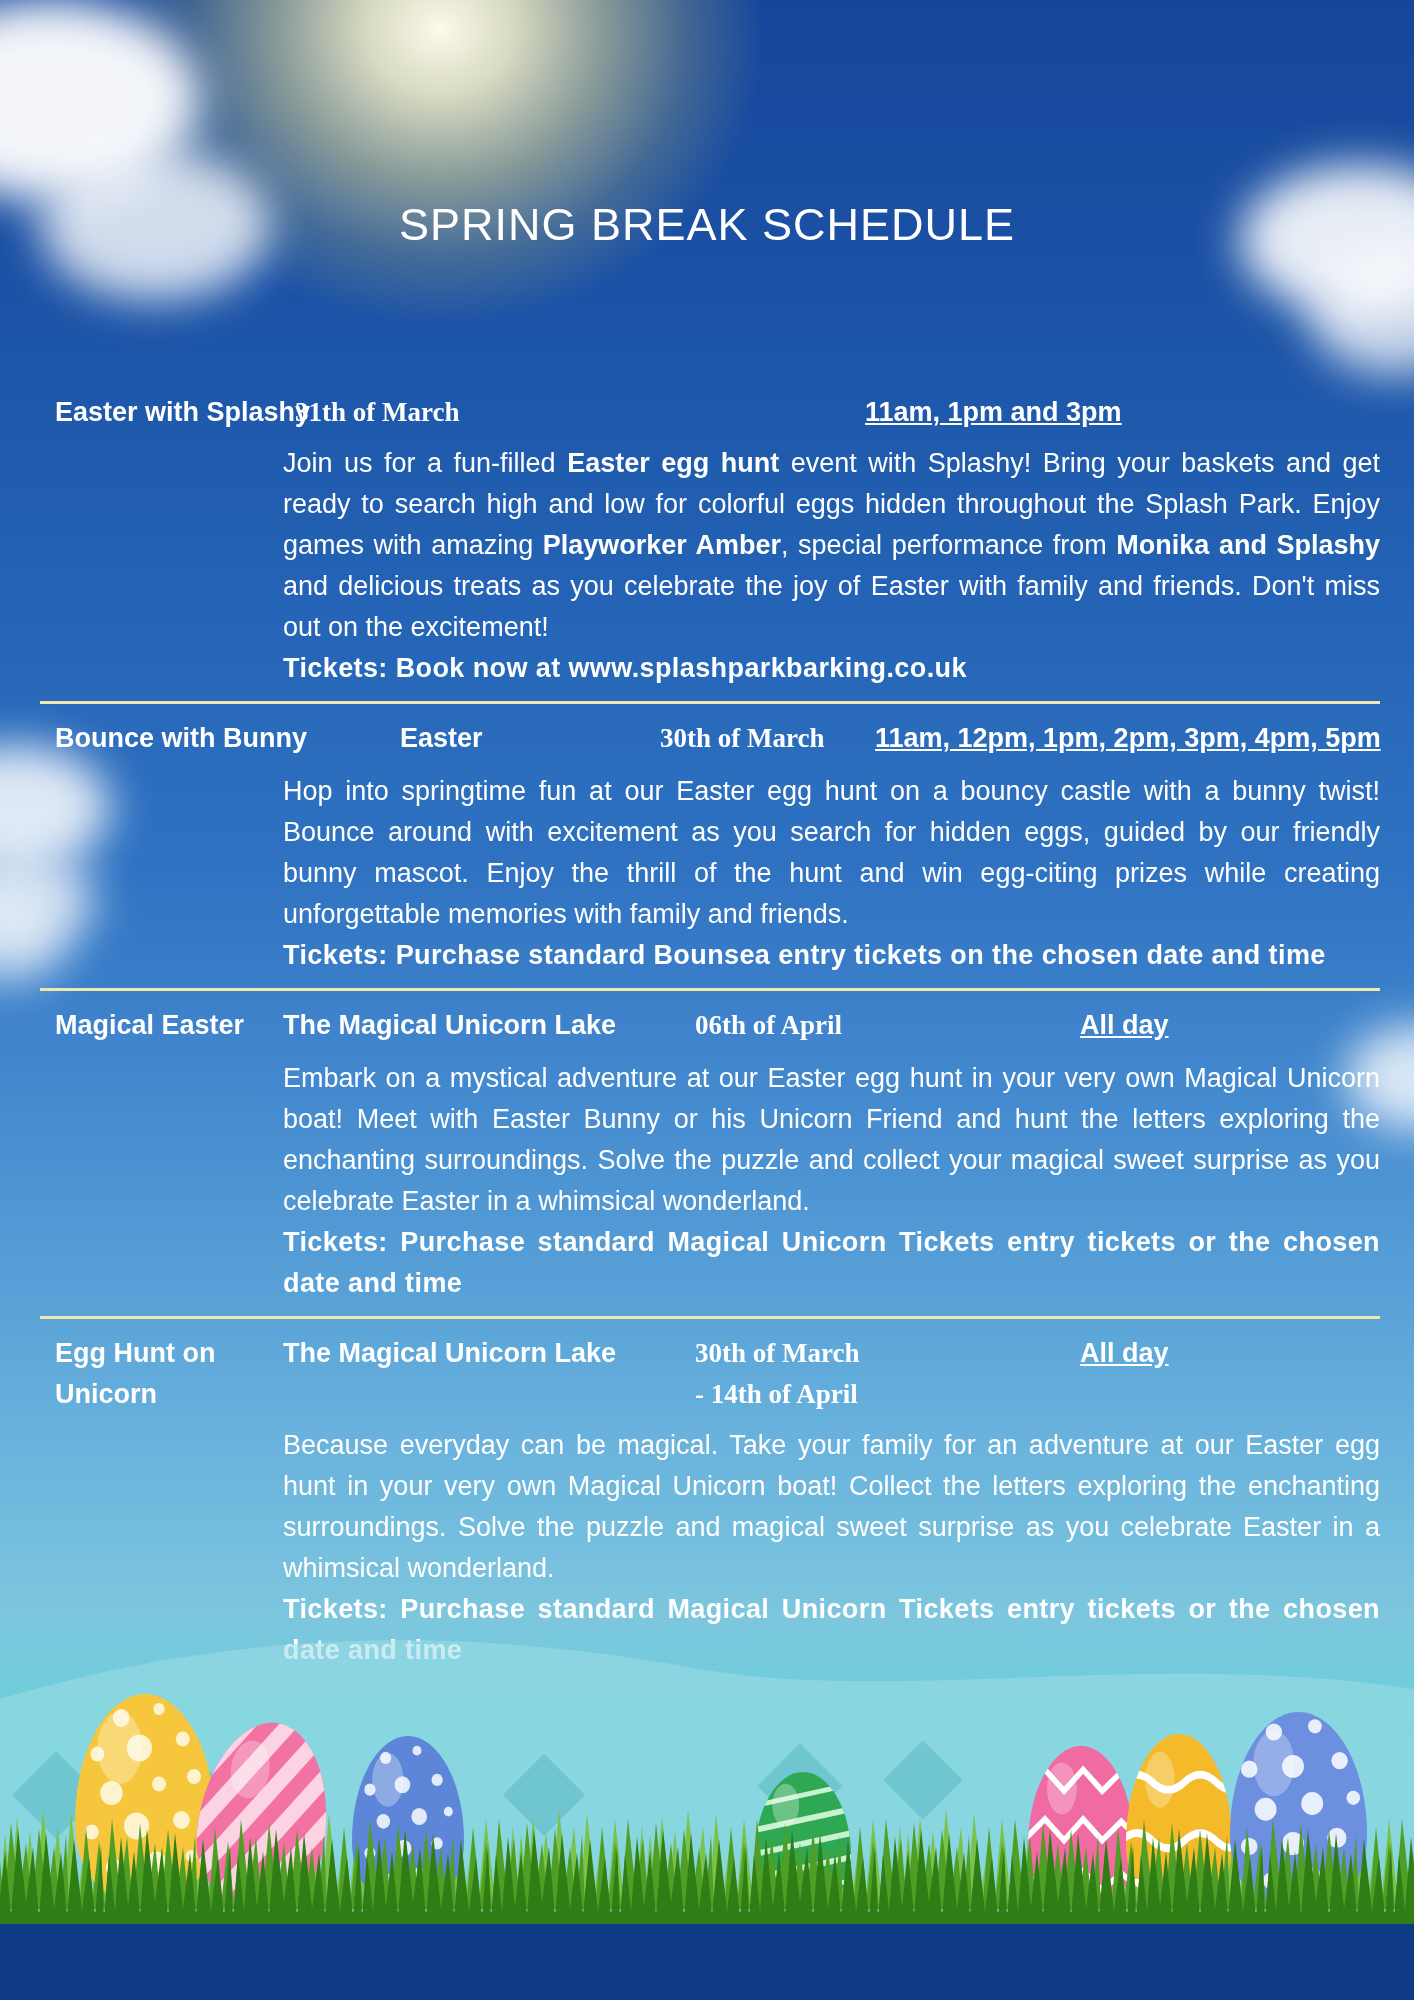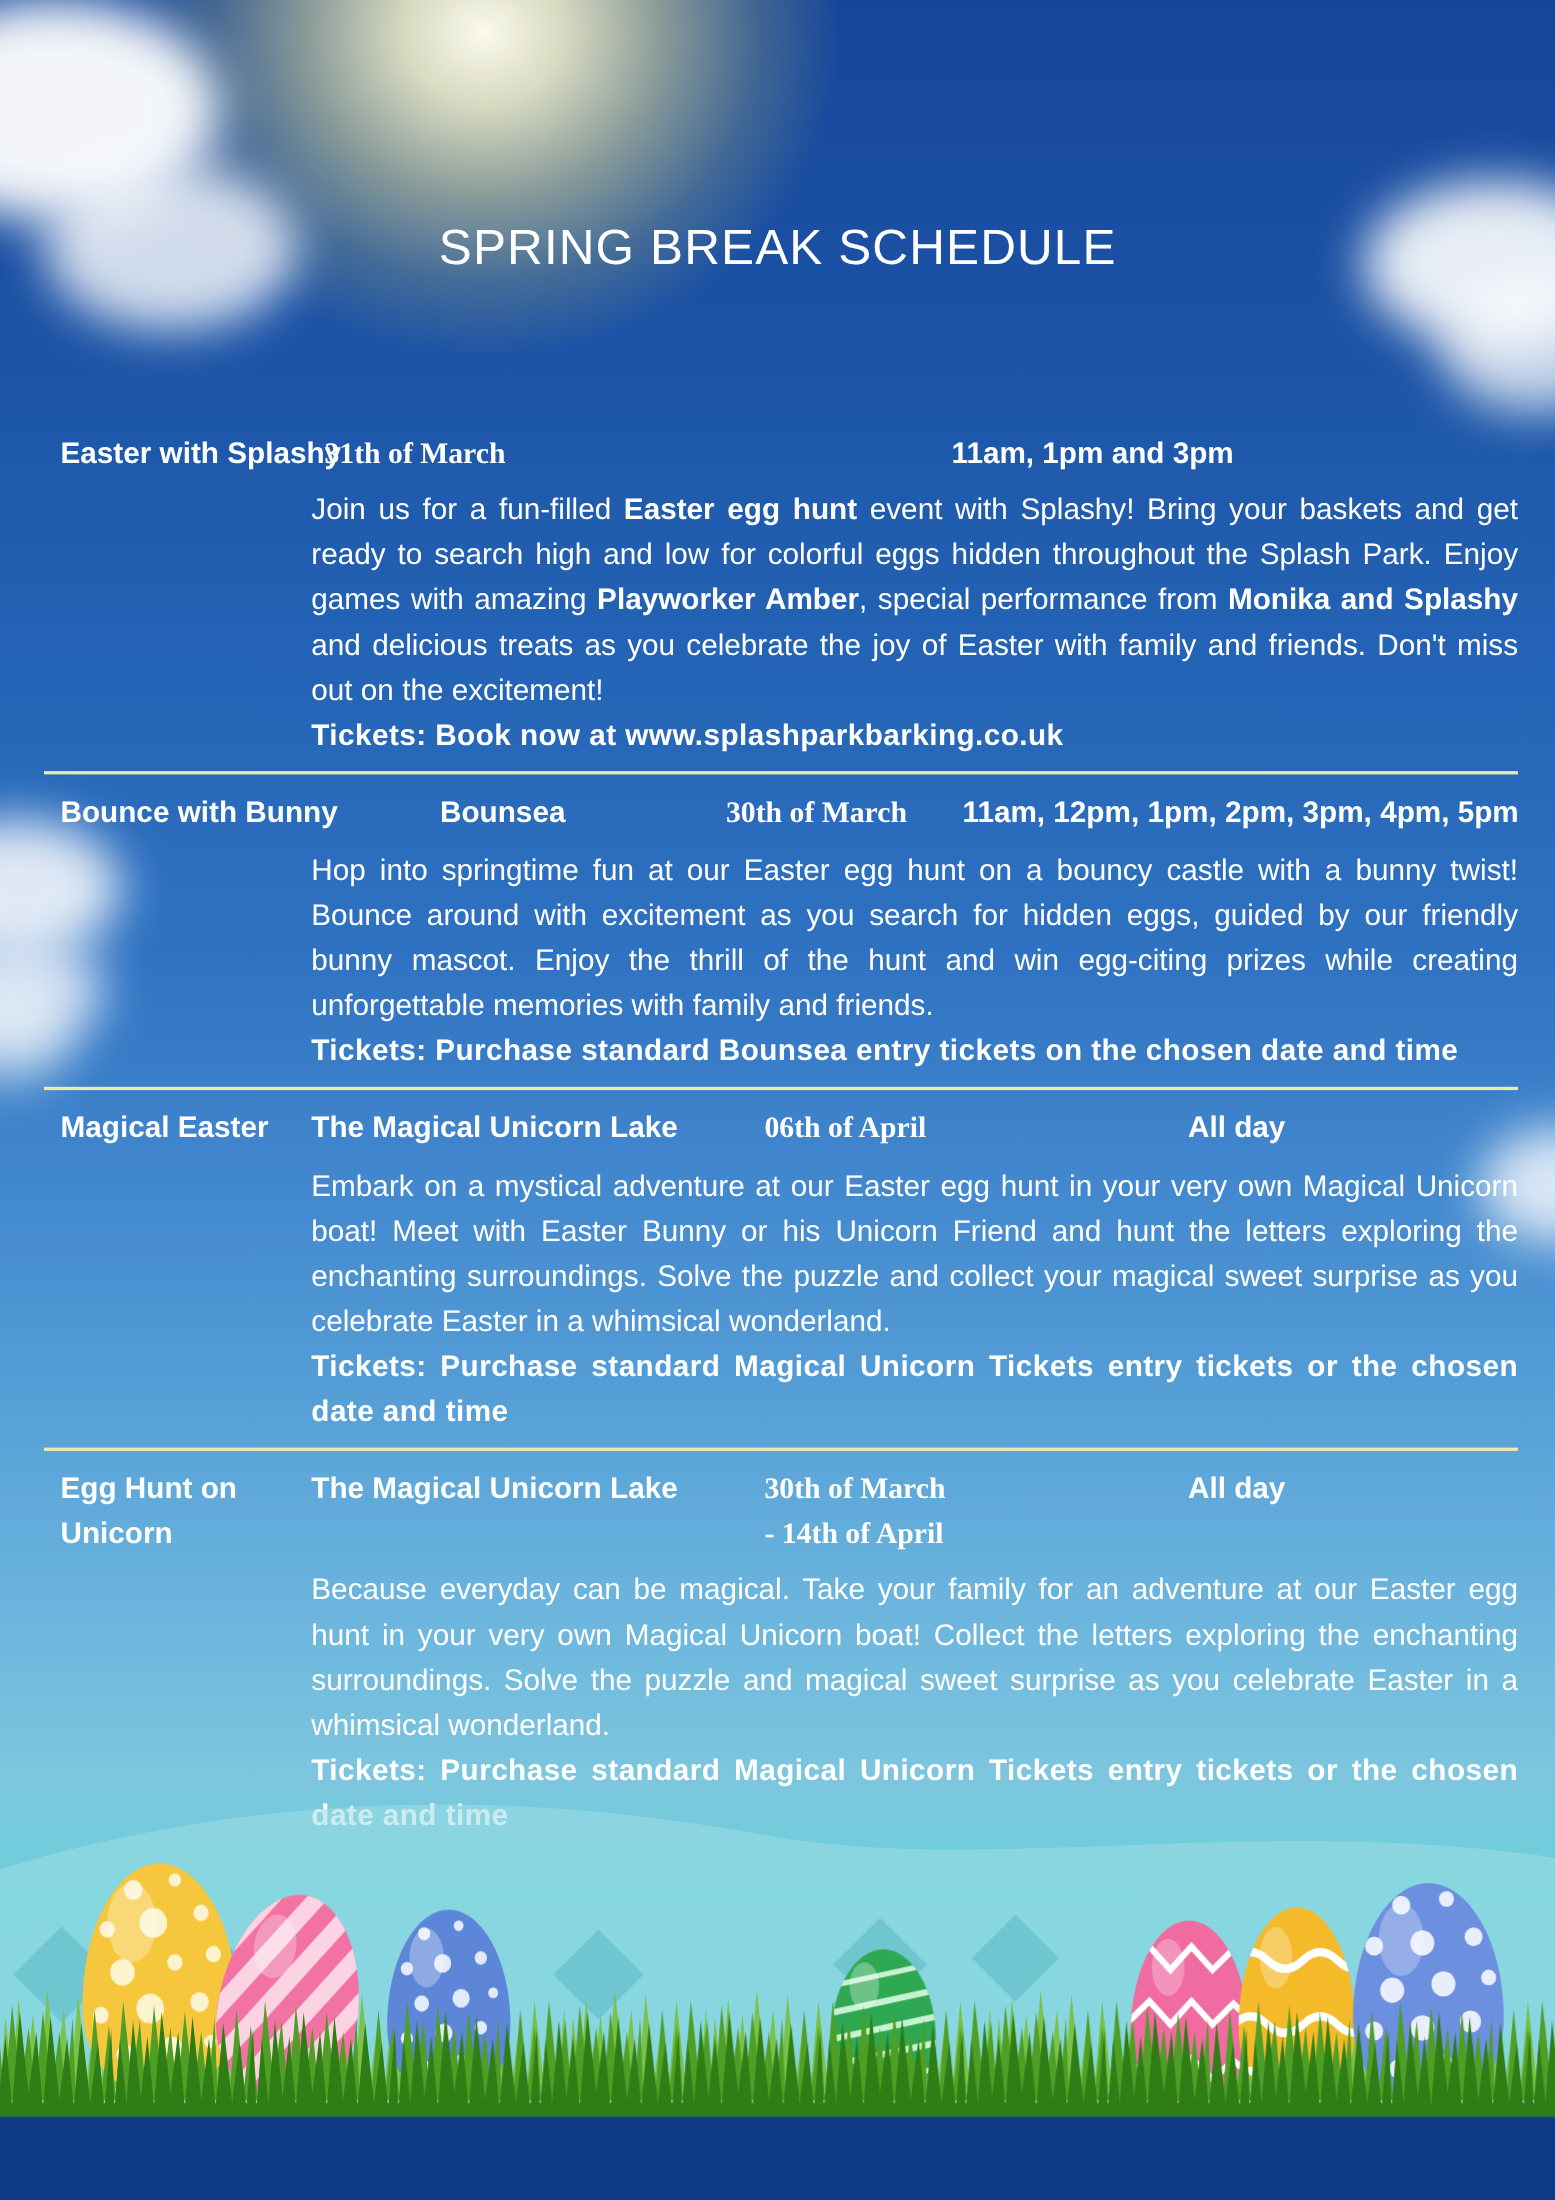--- a/index.html
+++ b/index.html
@@ -39,21 +39,21 @@
     display:grid;grid-template-columns:228px 377px 215px 1fr;
     font-weight:700;font-size:27px;line-height:41px;
   }
   .cell{overflow:visible;}
   .name{white-space:nowrap;}
   .event-egghunt .name{white-space:normal;}
   .event-splashy .venue,.event-bounce .venue{padding-left:117px;}
   .date{padding-left:12px;font-family:Liberation Serif, serif;}
   .event-magical .date,.event-egghunt .date{padding-left:35px;}
   .event-bounce .date{padding-left:0;}
-  .time{padding-left:205px;white-space:nowrap;}
+  .time{padding-left:205px;white-space:nowrap;text-decoration:underline;}
   .event-bounce .time{padding-left:0;}
   .desc,.tickets{
     margin:12px 0 0 228px;font-size:27px;line-height:41px;text-align:justify;
   }
   .event-splashy .desc,.event-egghunt .desc{margin-top:10px;}
   .tickets{margin-top:0;font-weight:700;letter-spacing:.4px;}
   .desc b{font-weight:700;}
   .divider{border:none;border-top:3px solid #efe9b0;margin:12px 0 14px -15px;}
 
   .scene{position:absolute;left:0;bottom:0;width:1414px;height:330px;}
@@ -85,21 +85,21 @@
       </div>
       <p class="desc"><span>Join us for a fun-filled </span><b>Easter egg hunt</b><span> event with Splashy! Bring your baskets and get ready to search high and low for colorful eggs hidden throughout the Splash Park. Enjoy games with amazing </span><b>Playworker Amber</b><span>, special performance from </span><b>Monika and Splashy</b><span> and delicious treats as you celebrate the joy of Easter with family and friends. Don't miss out on the excitement!</span></p>
       <p class="tickets">Tickets: Book now at www.splashparkbarking.co.uk</p>
     </section>
 
     <hr class="divider">
 
     <section class="event event-bounce">
       <div class="event-header">
         <div class="cell name">Bounce with Bunny</div>
-        <div class="cell venue">Bounsea</div>
+        <div class="cell venue">Easter</div>
         <div class="cell date">30th of March</div>
         <div class="cell time">11am, 12pm, 1pm, 2pm, 3pm, 4pm, 5pm</div>
       </div>
       <p class="desc"><span>Hop into springtime fun at our Easter egg hunt on a bouncy castle with a bunny twist! Bounce around with excitement as you search for hidden eggs, guided by our friendly bunny mascot. Enjoy the thrill of the hunt and win egg-citing prizes while creating unforgettable memories with family and friends.</span></p>
       <p class="tickets">Tickets: Purchase standard Bounsea entry tickets on the chosen date and time</p>
     </section>
 
     <hr class="divider">
 
     <section class="event event-magical">

